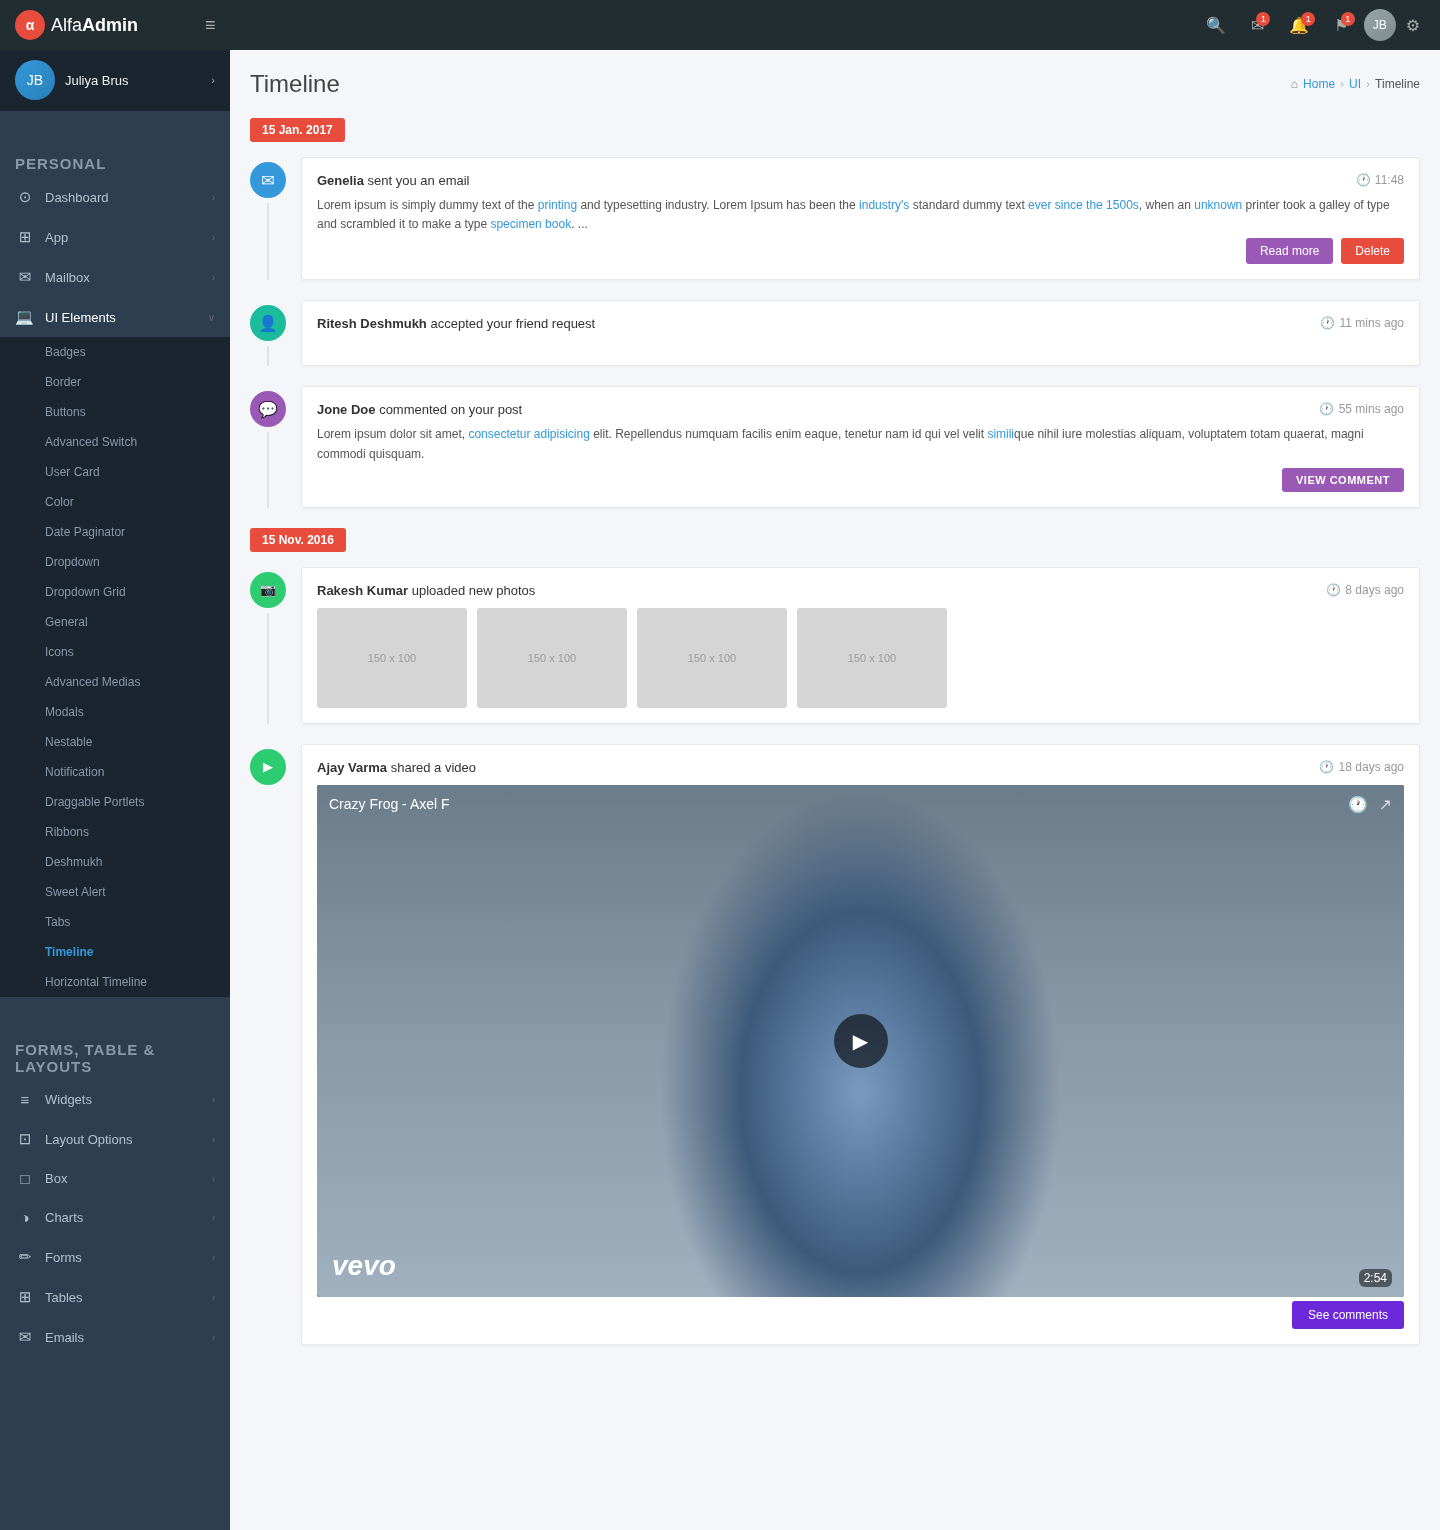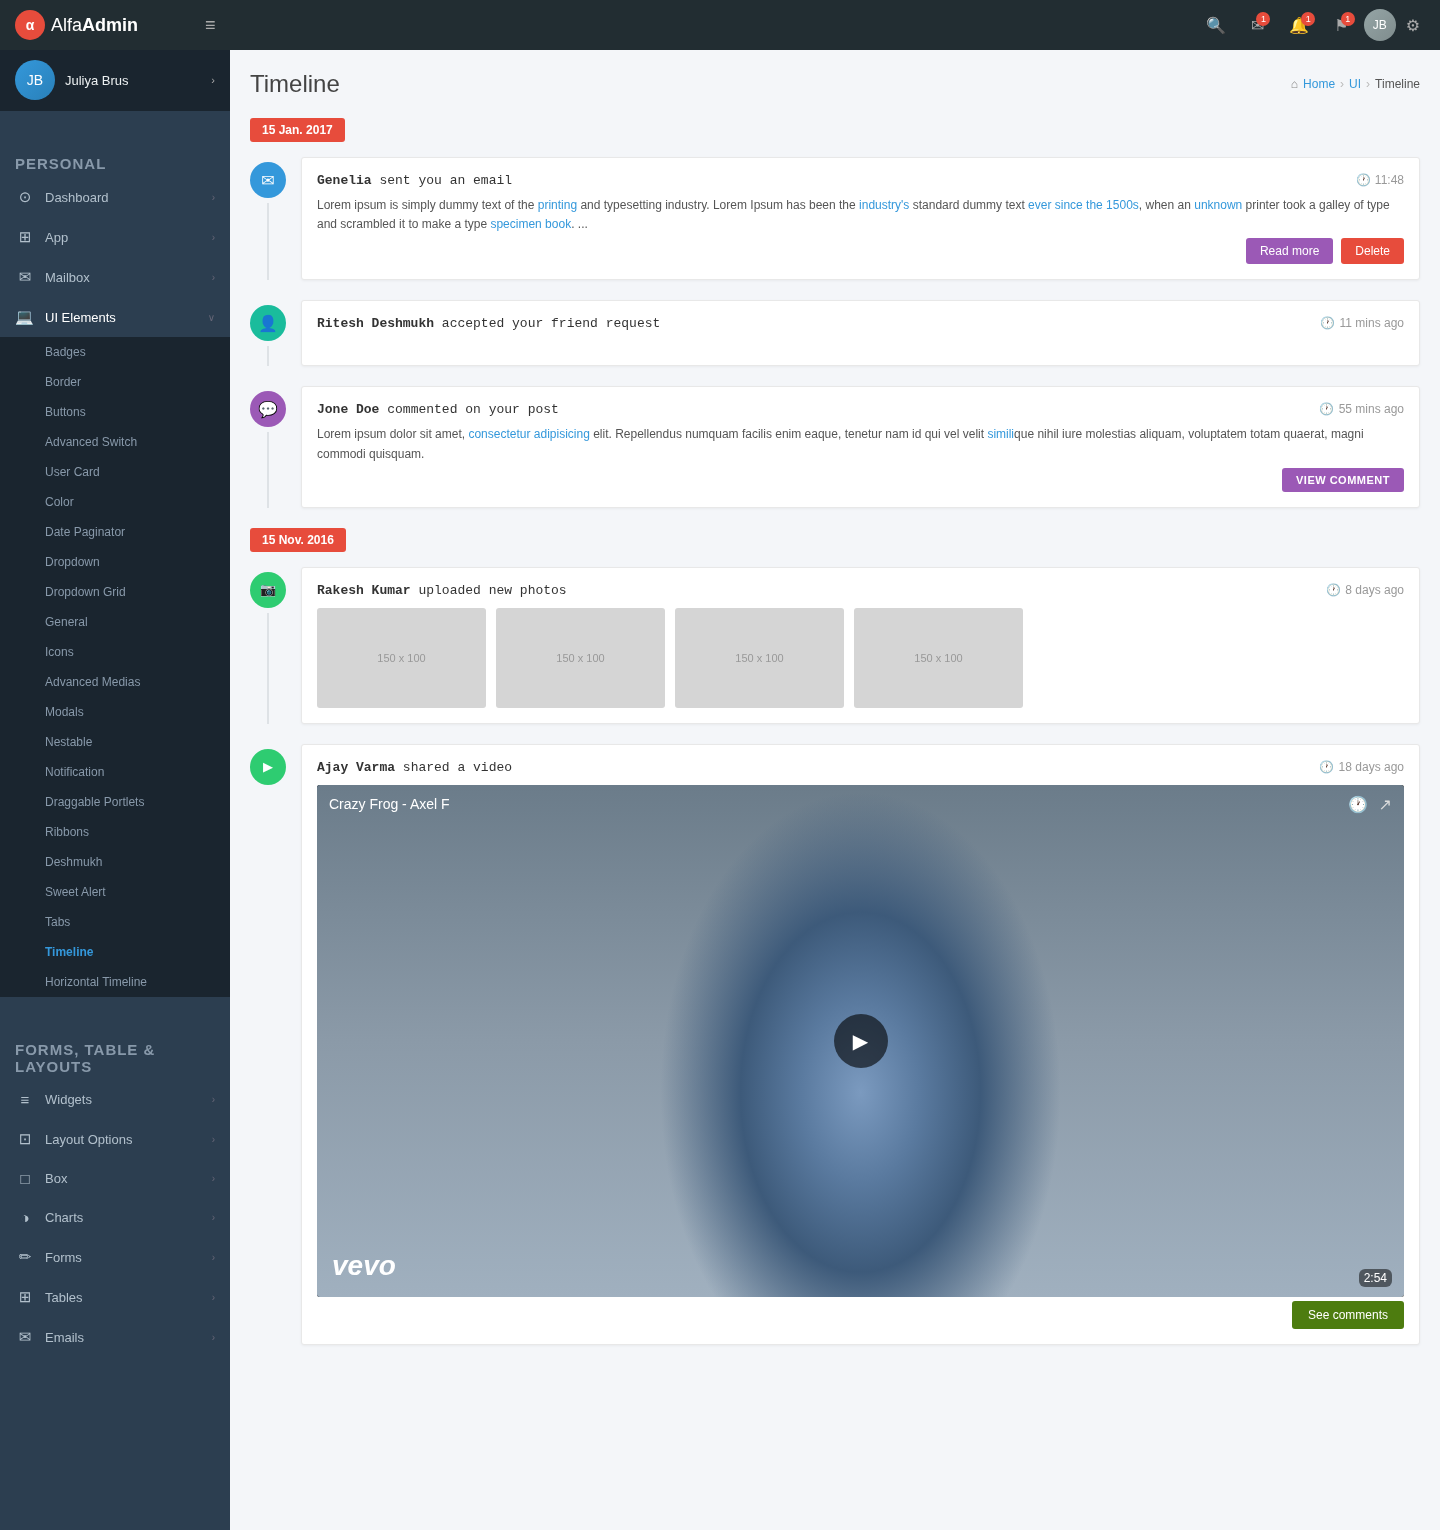--- a/index.html
+++ b/index.html
@@ -246,21 +246,20 @@
     }
     .timeline-card-header {
       display: flex;
       align-items: flex-start;
       justify-content: space-between;
       margin-bottom: 8px;
     }
     .timeline-card-title {
       font-size: 13px;
       color: #333;
-      font-family: Liberation Mono, monospace;
     }
     .timeline-card-title strong { font-weight: 700; }
     .timeline-card-time {
       color: #999;
       font-size: 12px;
       display: flex;
       align-items: center;
       gap: 4px;
       white-space: nowrap;
     }
@@ -300,37 +299,37 @@
       border: none;
       padding: 6px 14px;
       border-radius: 3px;
       font-size: 11px;
       font-weight: 700;
       letter-spacing: 0.5px;
       text-transform: uppercase;
       cursor: pointer;
     }
     .btn-see-comments {
-      background: #4d7c0f;
+      background: #6d28d9;
       color: #fff;
       border: none;
       padding: 7px 16px;
       border-radius: 3px;
       font-size: 12px;
       cursor: pointer;
     }
 
     
     .photo-grid {
       display: flex;
       gap: 10px;
       margin-top: 10px;
     }
     .photo-placeholder {
-      width: 169px; height: 100px;
+      width: 150px; height: 100px;
       background: #d5d5d5;
       border-radius: 3px;
       display: flex; align-items: center; justify-content: center;
       color: #999; font-size: 11px;
       flex-shrink: 0;
     }
 
     
     .video-wrapper {
       position: relative;

